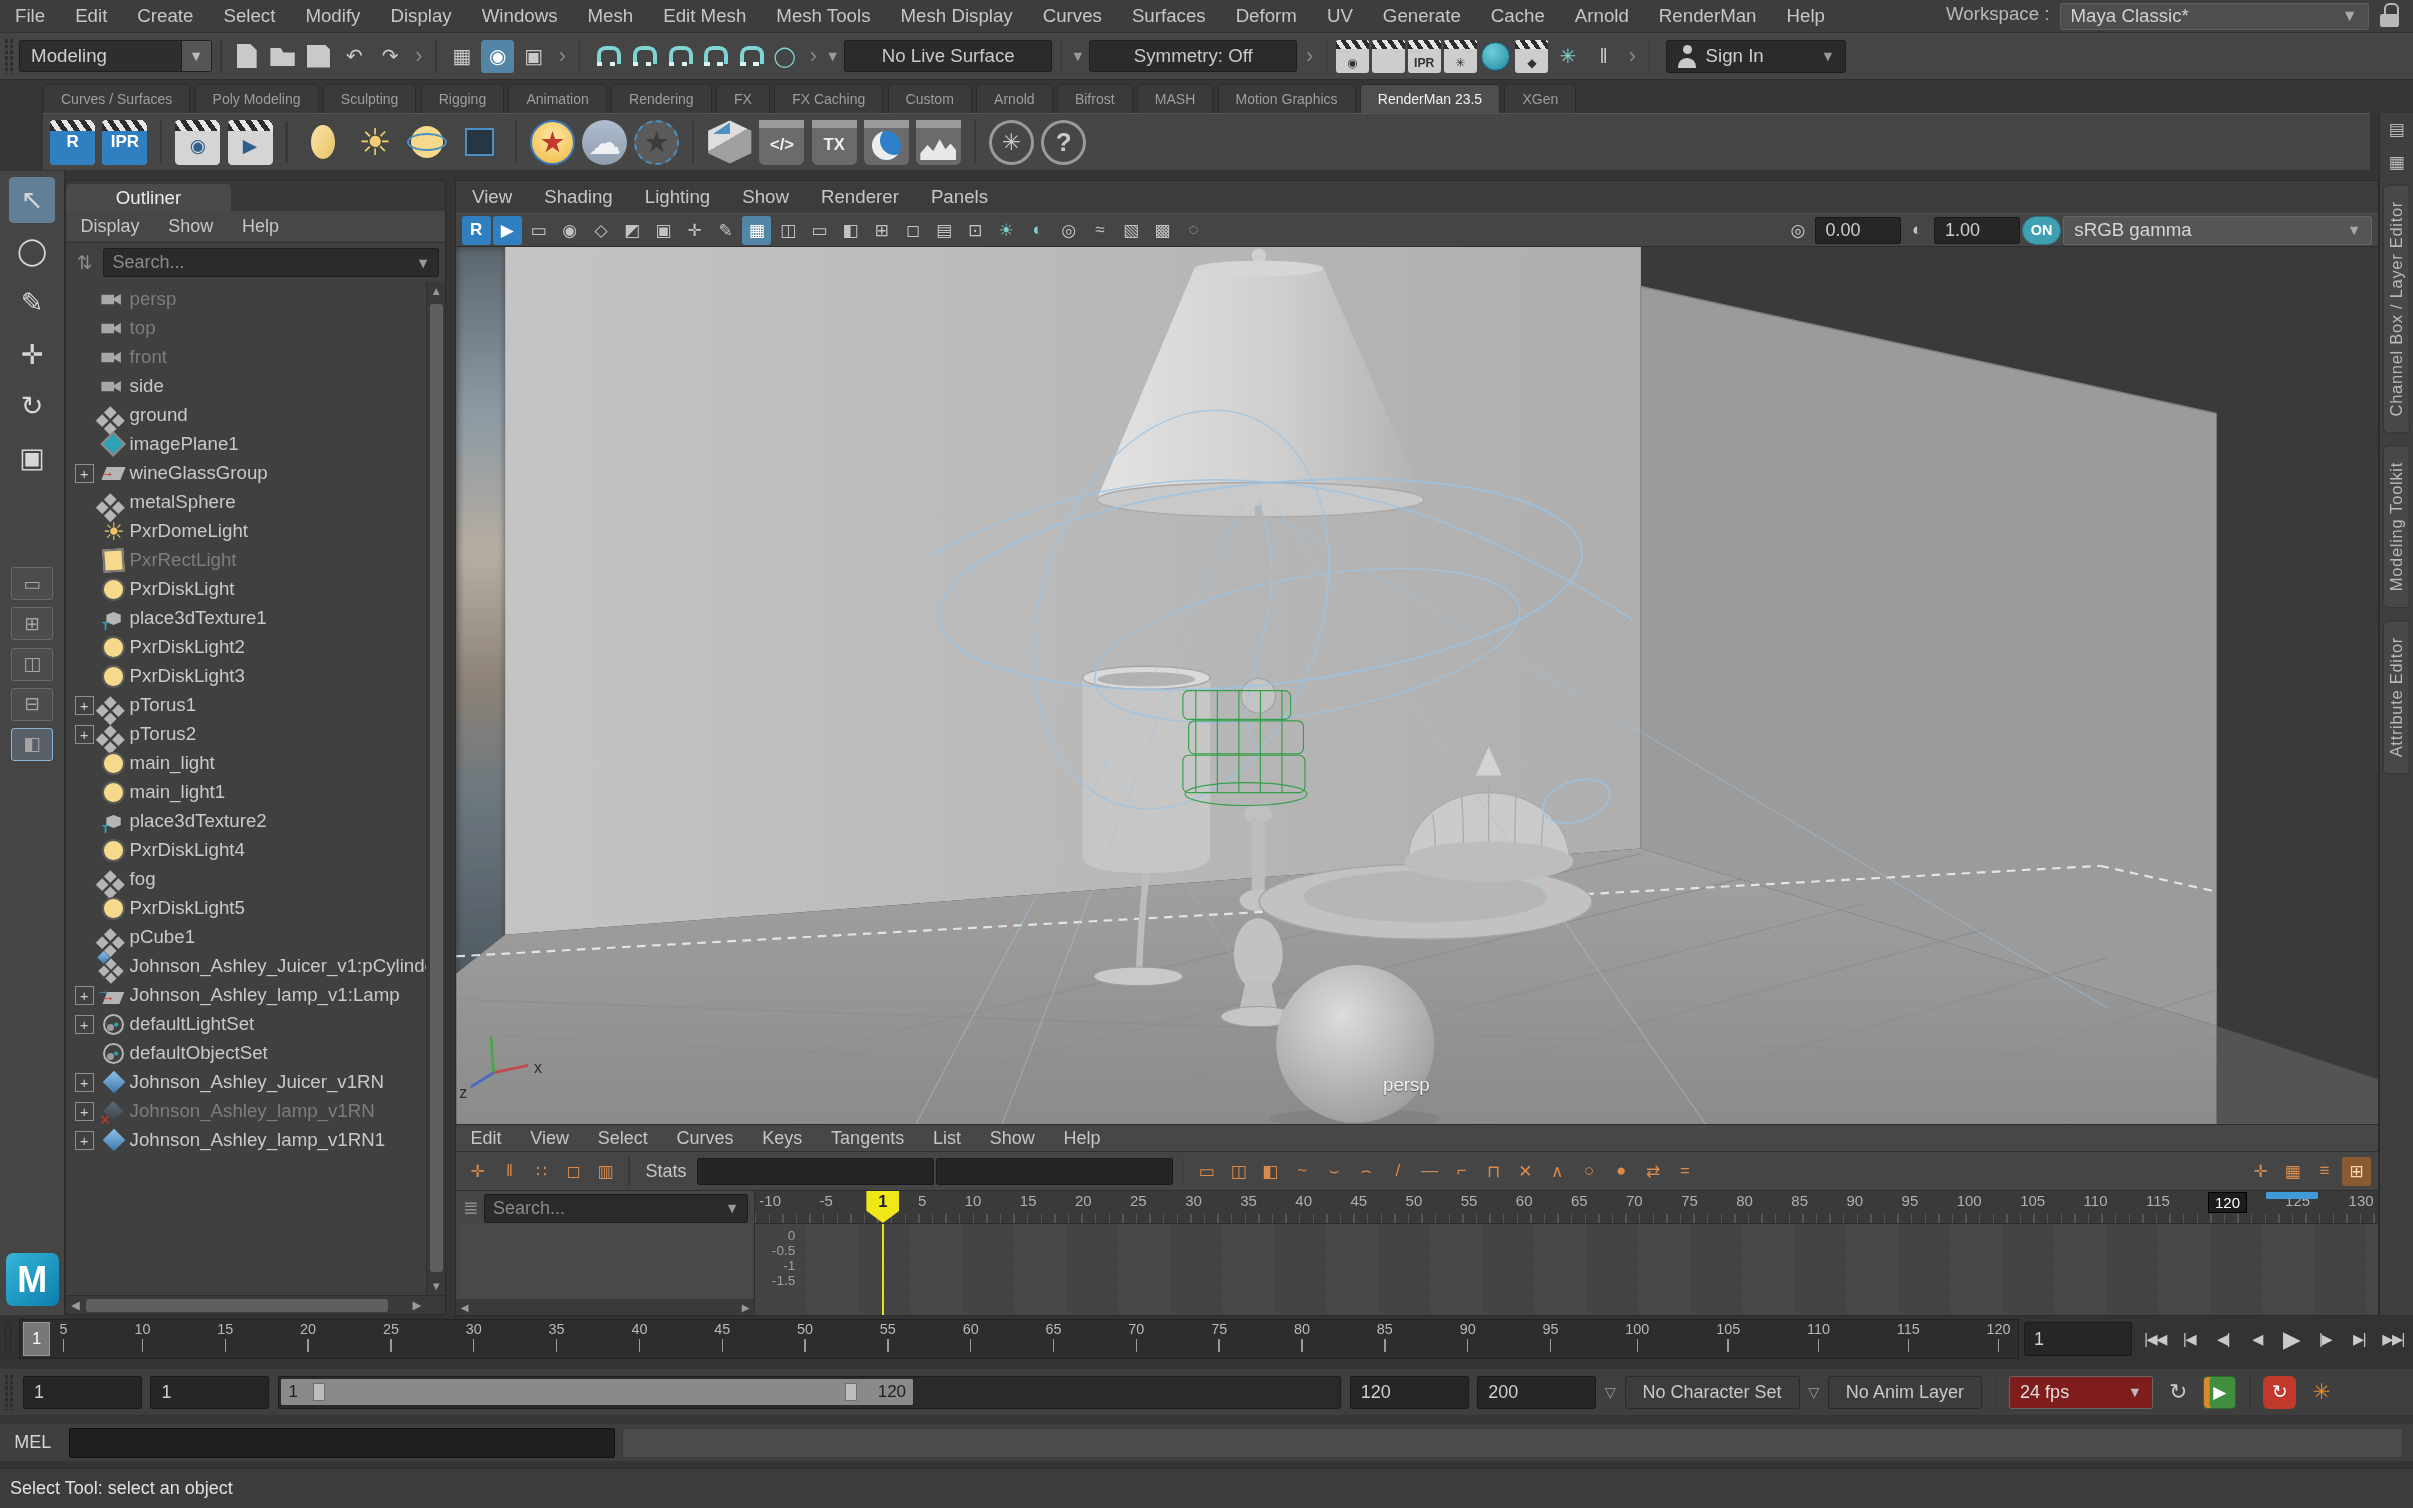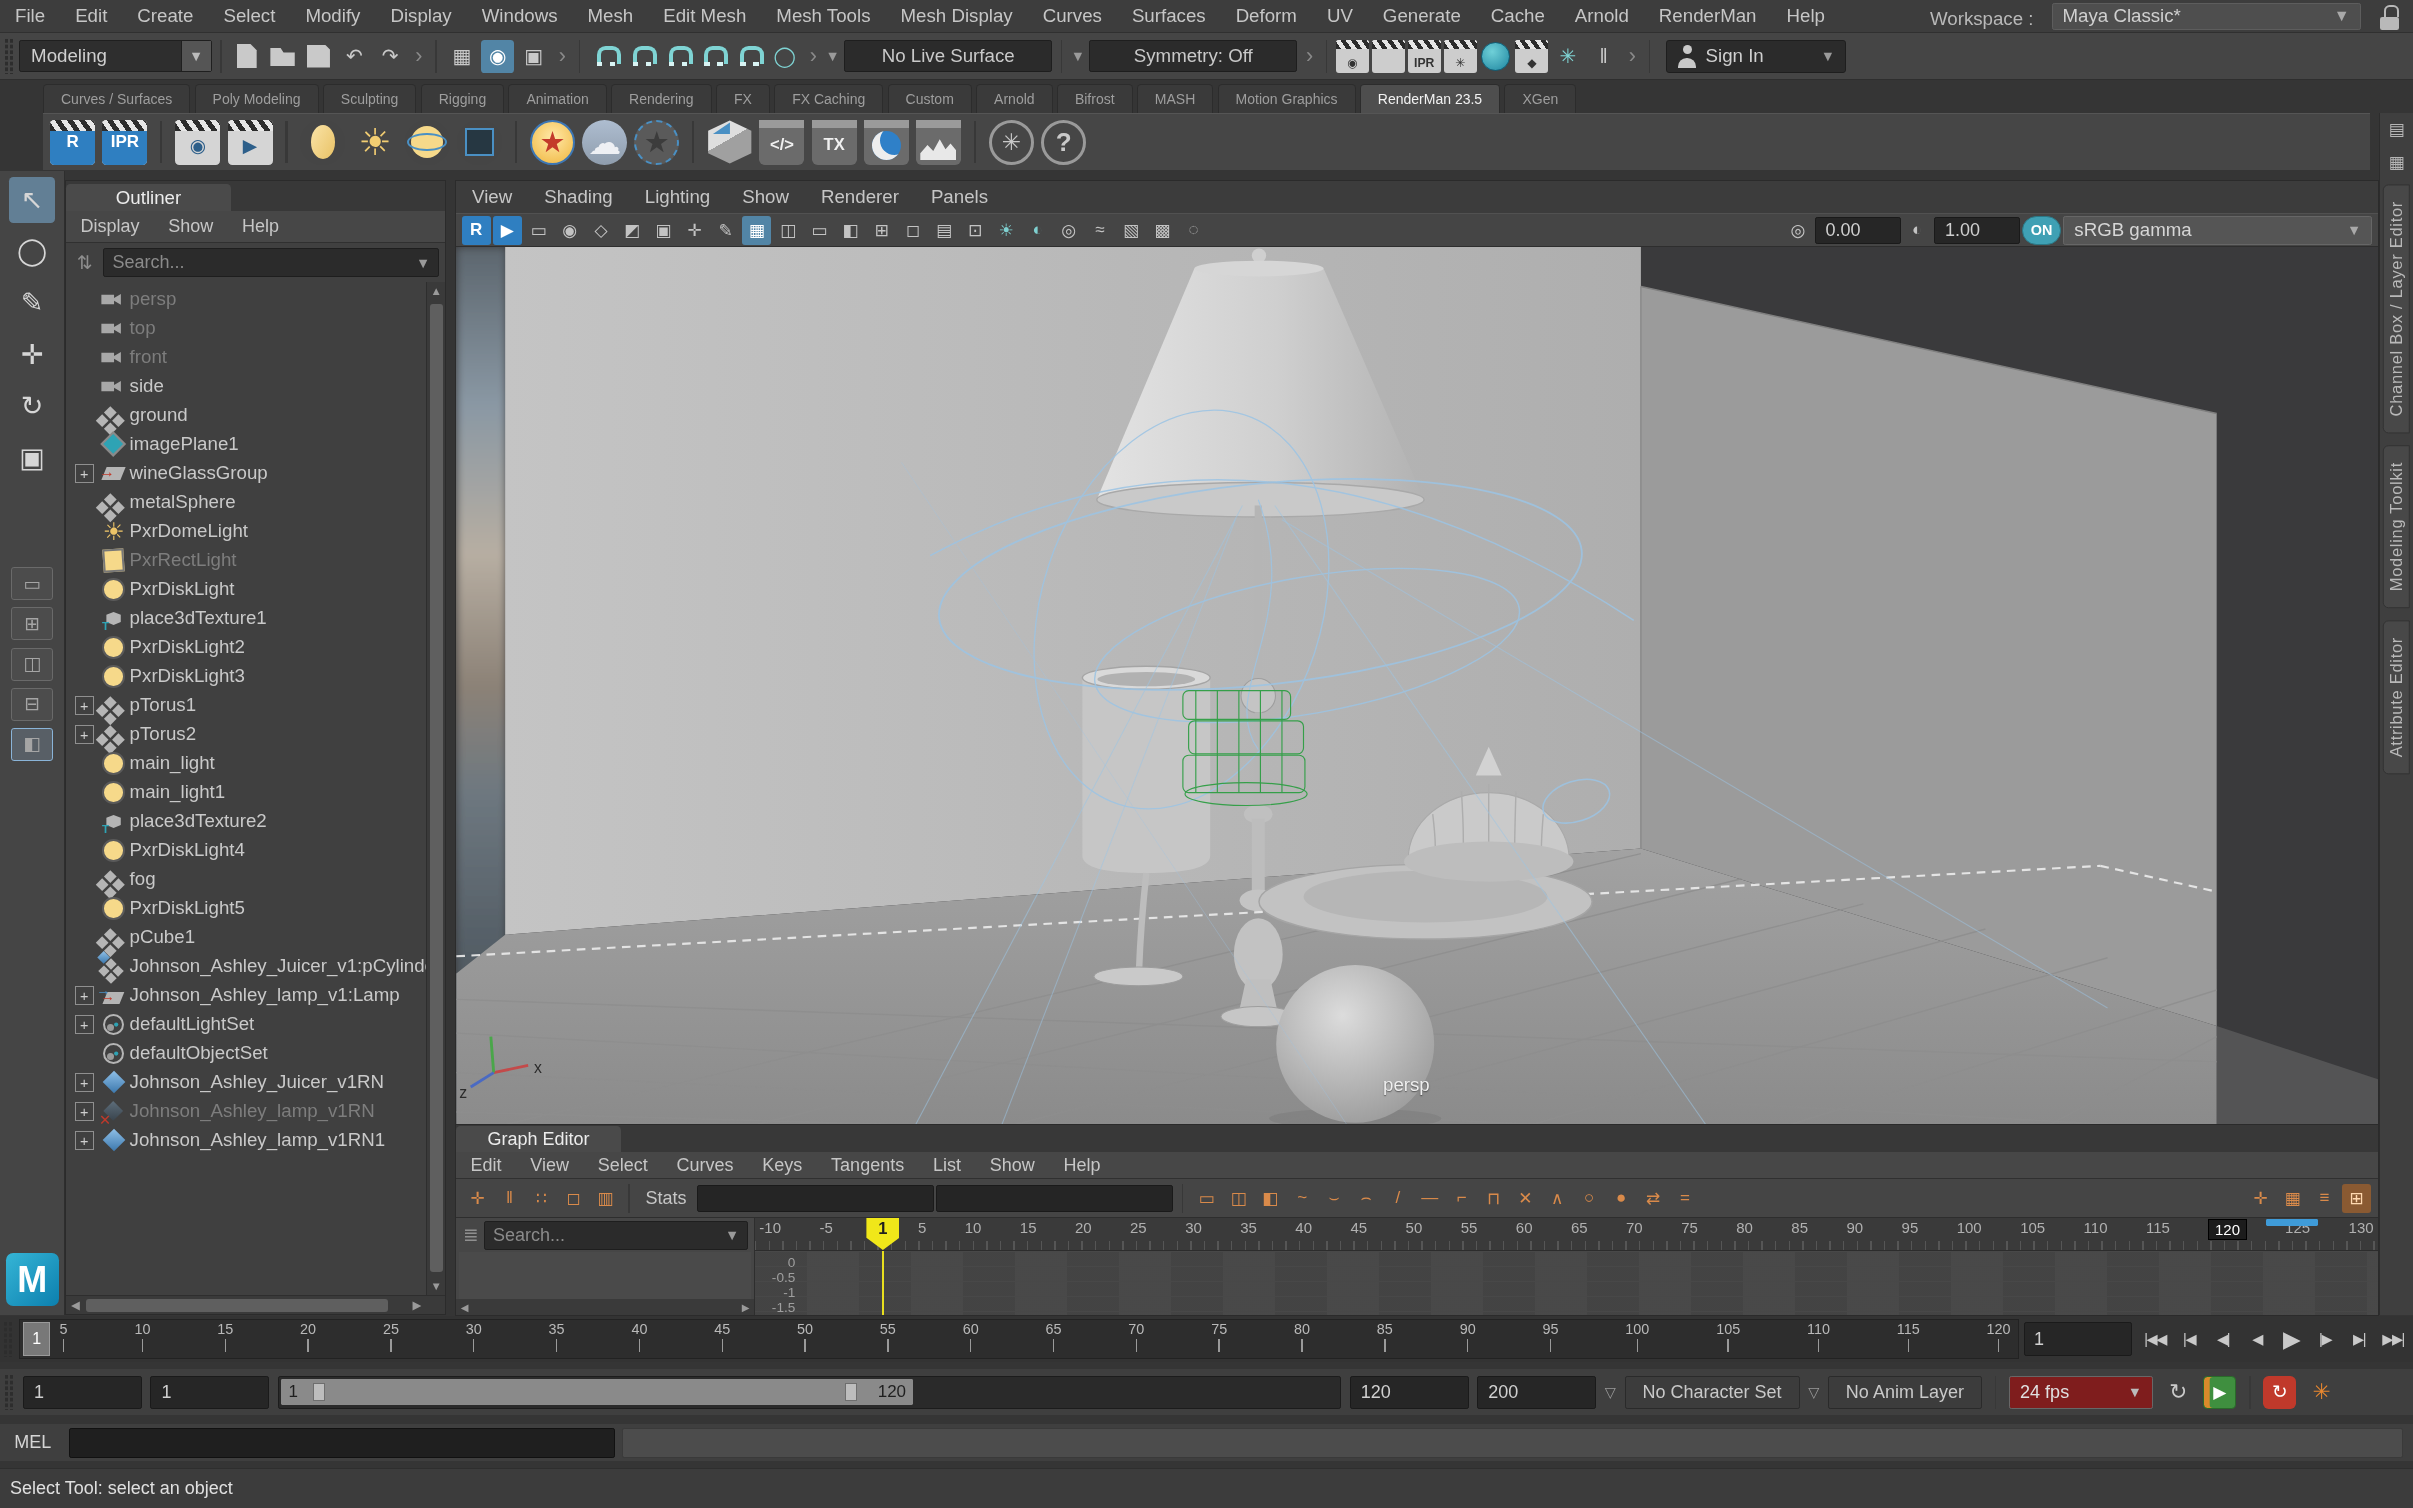--- a/index.html
+++ b/index.html
@@ -3,21 +3,21 @@
 <meta charset="utf-8">
 <style>
   *{margin:0;padding:0;box-sizing:border-box;font-family:"Liberation Sans","DejaVu Sans",sans-serif;}
   html,body{background:#2b2b2b;}
   #root{position:relative;width:2413px;height:1508px;background:#353535;overflow:hidden;color:#c9c9c9;}
   .flexr{display:flex;align-items:center;}
 
   
   #menubar{position:absolute;left:0;top:0;right:0;height:33px;background:#3d3d3d;display:flex;align-items:center;border-bottom:0.7px solid #303030;}
   .mitem{padding:0 15px;font-size:18.7px;color:#c6c6c6;white-space:nowrap;}
-  #workspace{margin-left:auto;display:flex;align-items:flex-end;gap:18px;padding-right:13px;}
+  #workspace{margin-left:auto;display:flex;align-items:flex-start;gap:10px;padding-right:13px;}
   #workspace .wlabel{font-size:18.7px;color:#b9b9b9;}
   .wssel{width:309px;height:27px;background:#4e4e4e;border:0.7px solid #5d5d5d;border-radius:2.2px;display:flex;align-items:center;padding:0 10px;font-size:18.7px;color:#d0d0d0;}
   .wssel .dd{margin-left:auto;color:#a9a9a9;font-size:16px;}
   .ic-lock{position:relative;width:21.5px;height:24.4px;display:inline-block;}
   .ic-lock::before{content:"";position:absolute;top:0;left:5px;width:11.5px;height:10px;border:2.9px solid #b9b9b9;border-bottom:none;border-radius:5.7px 5.7px 0 0;}
   .ic-lock::after{content:"";position:absolute;bottom:0;left:1.4px;width:18.7px;height:13px;background:#b9b9b9;border-radius:2.2px;}
 
   
   #statusline{position:absolute;left:0;top:33px;right:0;height:47px;background:#454545;display:flex;align-items:center;gap:4.3px;padding:0 4.3px;border-bottom:0.7px solid #2e2e2e;}
   .grip{width:10px;height:36px;background-image:radial-gradient(#2d2d2d 1.6px,transparent 1.9px);background-size:5px 5.7px;flex:none;}
@@ -1048,23 +1048,20 @@
     <div class="rsbtn">▦</div>
     <div style="display:flex;flex-direction:column;align-items:center;">
 
     <div class="vtab">Channel Box / Layer Editor</div>
         <div class="vtab">Modeling Toolkit</div>
         <div class="vtab">Attribute Editor</div>
       </div>
   </div>
 
   <div id="grapheditor">
-    <div id="gtabs">
-      <div id="gtab-label">Graph Editor</div>
-    </div>
     <div id="gmenus">
 
     <span>Edit</span>
         <span>View</span>
         <span>Select</span>
         <span>Curves</span>
         <span>Keys</span>
         <span>Tangents</span>
         <span>List</span>
         <span>Show</span>

